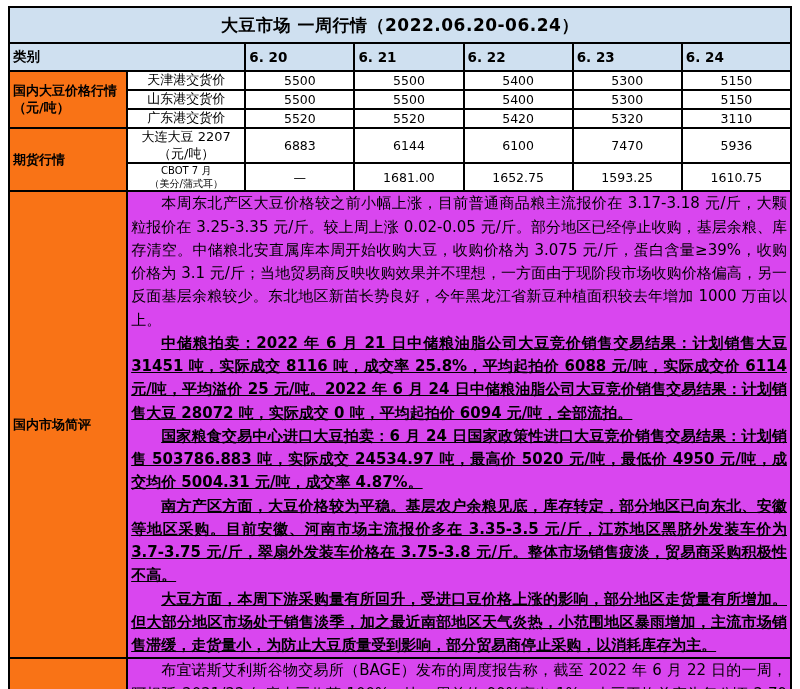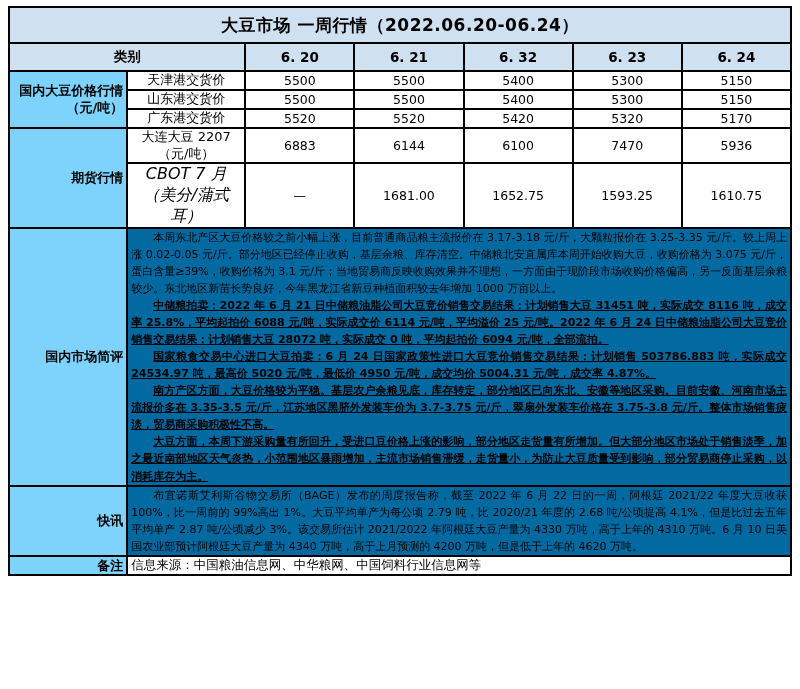--- a/index.html
+++ b/index.html
@@ -34,52 +34,50 @@
     background: #cfe0f0;
     text-align: center;
     font-weight: bold;
     font-size: 17px;
     letter-spacing: 0.5px;
     height: 34px;
     color: #000;
   }
   .hdr {
     background: #cfe0f0;
-    text-align: center;
     font-weight: bold;
     font-size: 13.5px;
     height: 26px;
   }
   .rowlabel {
-    background: #7dd3fc;
-    text-align: right;
+    background: #f97316;
+    text-align: left;
     font-weight: bold;
     font-size: 13px;
     line-height: 1.35;
   }
   .subname {
     background: #ffffff;
     text-align: center;
     font-size: 13px;
     line-height: 1.3;
   }
   .num {
     background: #ffffff;
     text-align: center;
     font-size: 12.5px;
     margin-top: 8px;
   }
   .small {
-    font-size: 16px;
-    font-style: italic;
+    font-size: 10px;
   }
   .body-text {
-    background: #0369a1;
+    background: #d946ef;
     text-align: justify;
-    font-size: 11px;
+    font-size: 15px;
     line-height: 1.55;
     padding: 4px 6px;
   }
   .body-text p {
     margin: 0;
     text-indent: 2em;
   }
   .body-text b {
     font-weight: bold;
     text-decoration: underline;
@@ -114,21 +112,21 @@
       <col class="data-col">
     </colgroup>
     <tbody>
       <tr>
         <td class="title-cell" colspan="7">大豆市场 一周行情（2022.06.20-06.24）</td>
       </tr>
       <tr>
         <td class="hdr" colspan="2">类别</td>
         <td class="hdr">6. 20</td>
         <td class="hdr">6. 21</td>
-        <td class="hdr">6. 32</td>
+        <td class="hdr">6. 22</td>
         <td class="hdr">6. 23</td>
         <td class="hdr">6. 24</td>
       </tr>
 
       <tr>
         <td class="rowlabel" rowspan="3">国内大豆价格行情（元/吨）</td>
         <td class="subname">天津港交货价</td>
         <td class="num">5500</td>
         <td class="num">5500</td>
         <td class="num">5400</td>
@@ -142,21 +140,21 @@
         <td class="num">5400</td>
         <td class="num">5300</td>
         <td class="num">5150</td>
       </tr>
       <tr>
         <td class="subname">广东港交货价</td>
         <td class="num">5520</td>
         <td class="num">5520</td>
         <td class="num">5420</td>
         <td class="num">5320</td>
-        <td class="num">5170</td>
+        <td class="num">3110</td>
       </tr>
 
       <tr>
         <td class="rowlabel" rowspan="2">期货行情</td>
         <td class="subname">
           <div>大连大豆 2207</div>
           <div>（元/吨）</div>
         </td>
         <td class="num">6883</td>
         <td class="num">6144</td>

